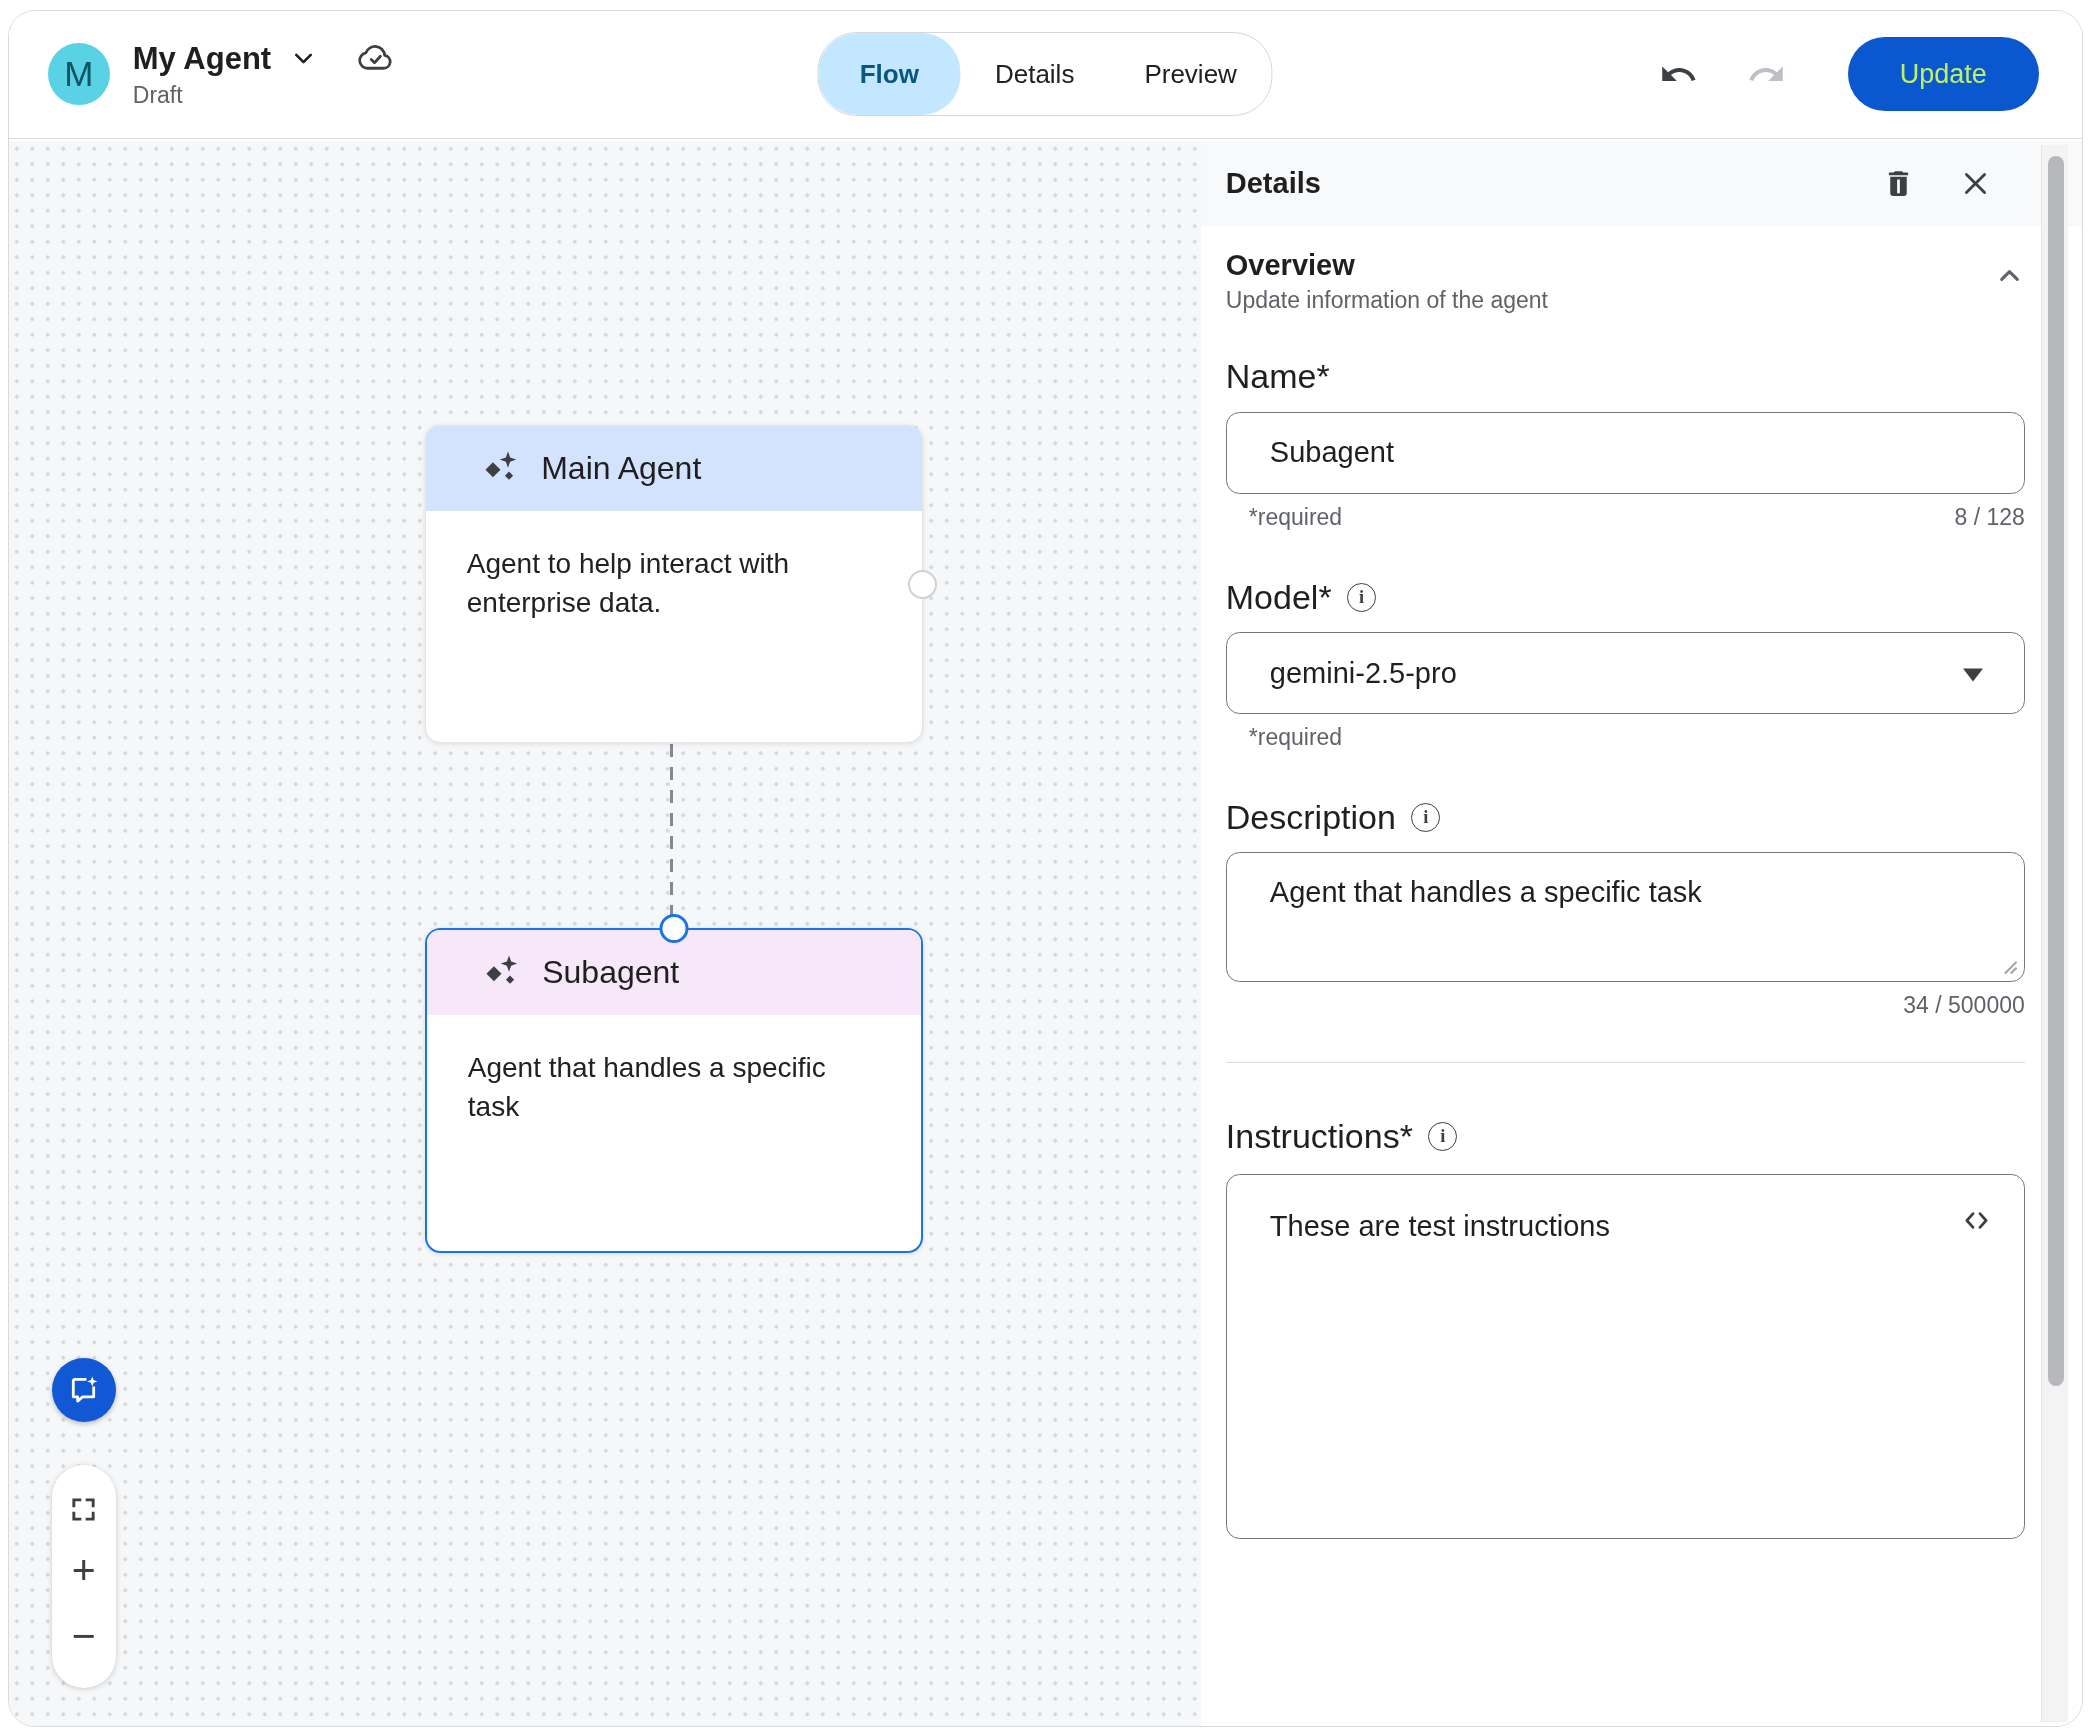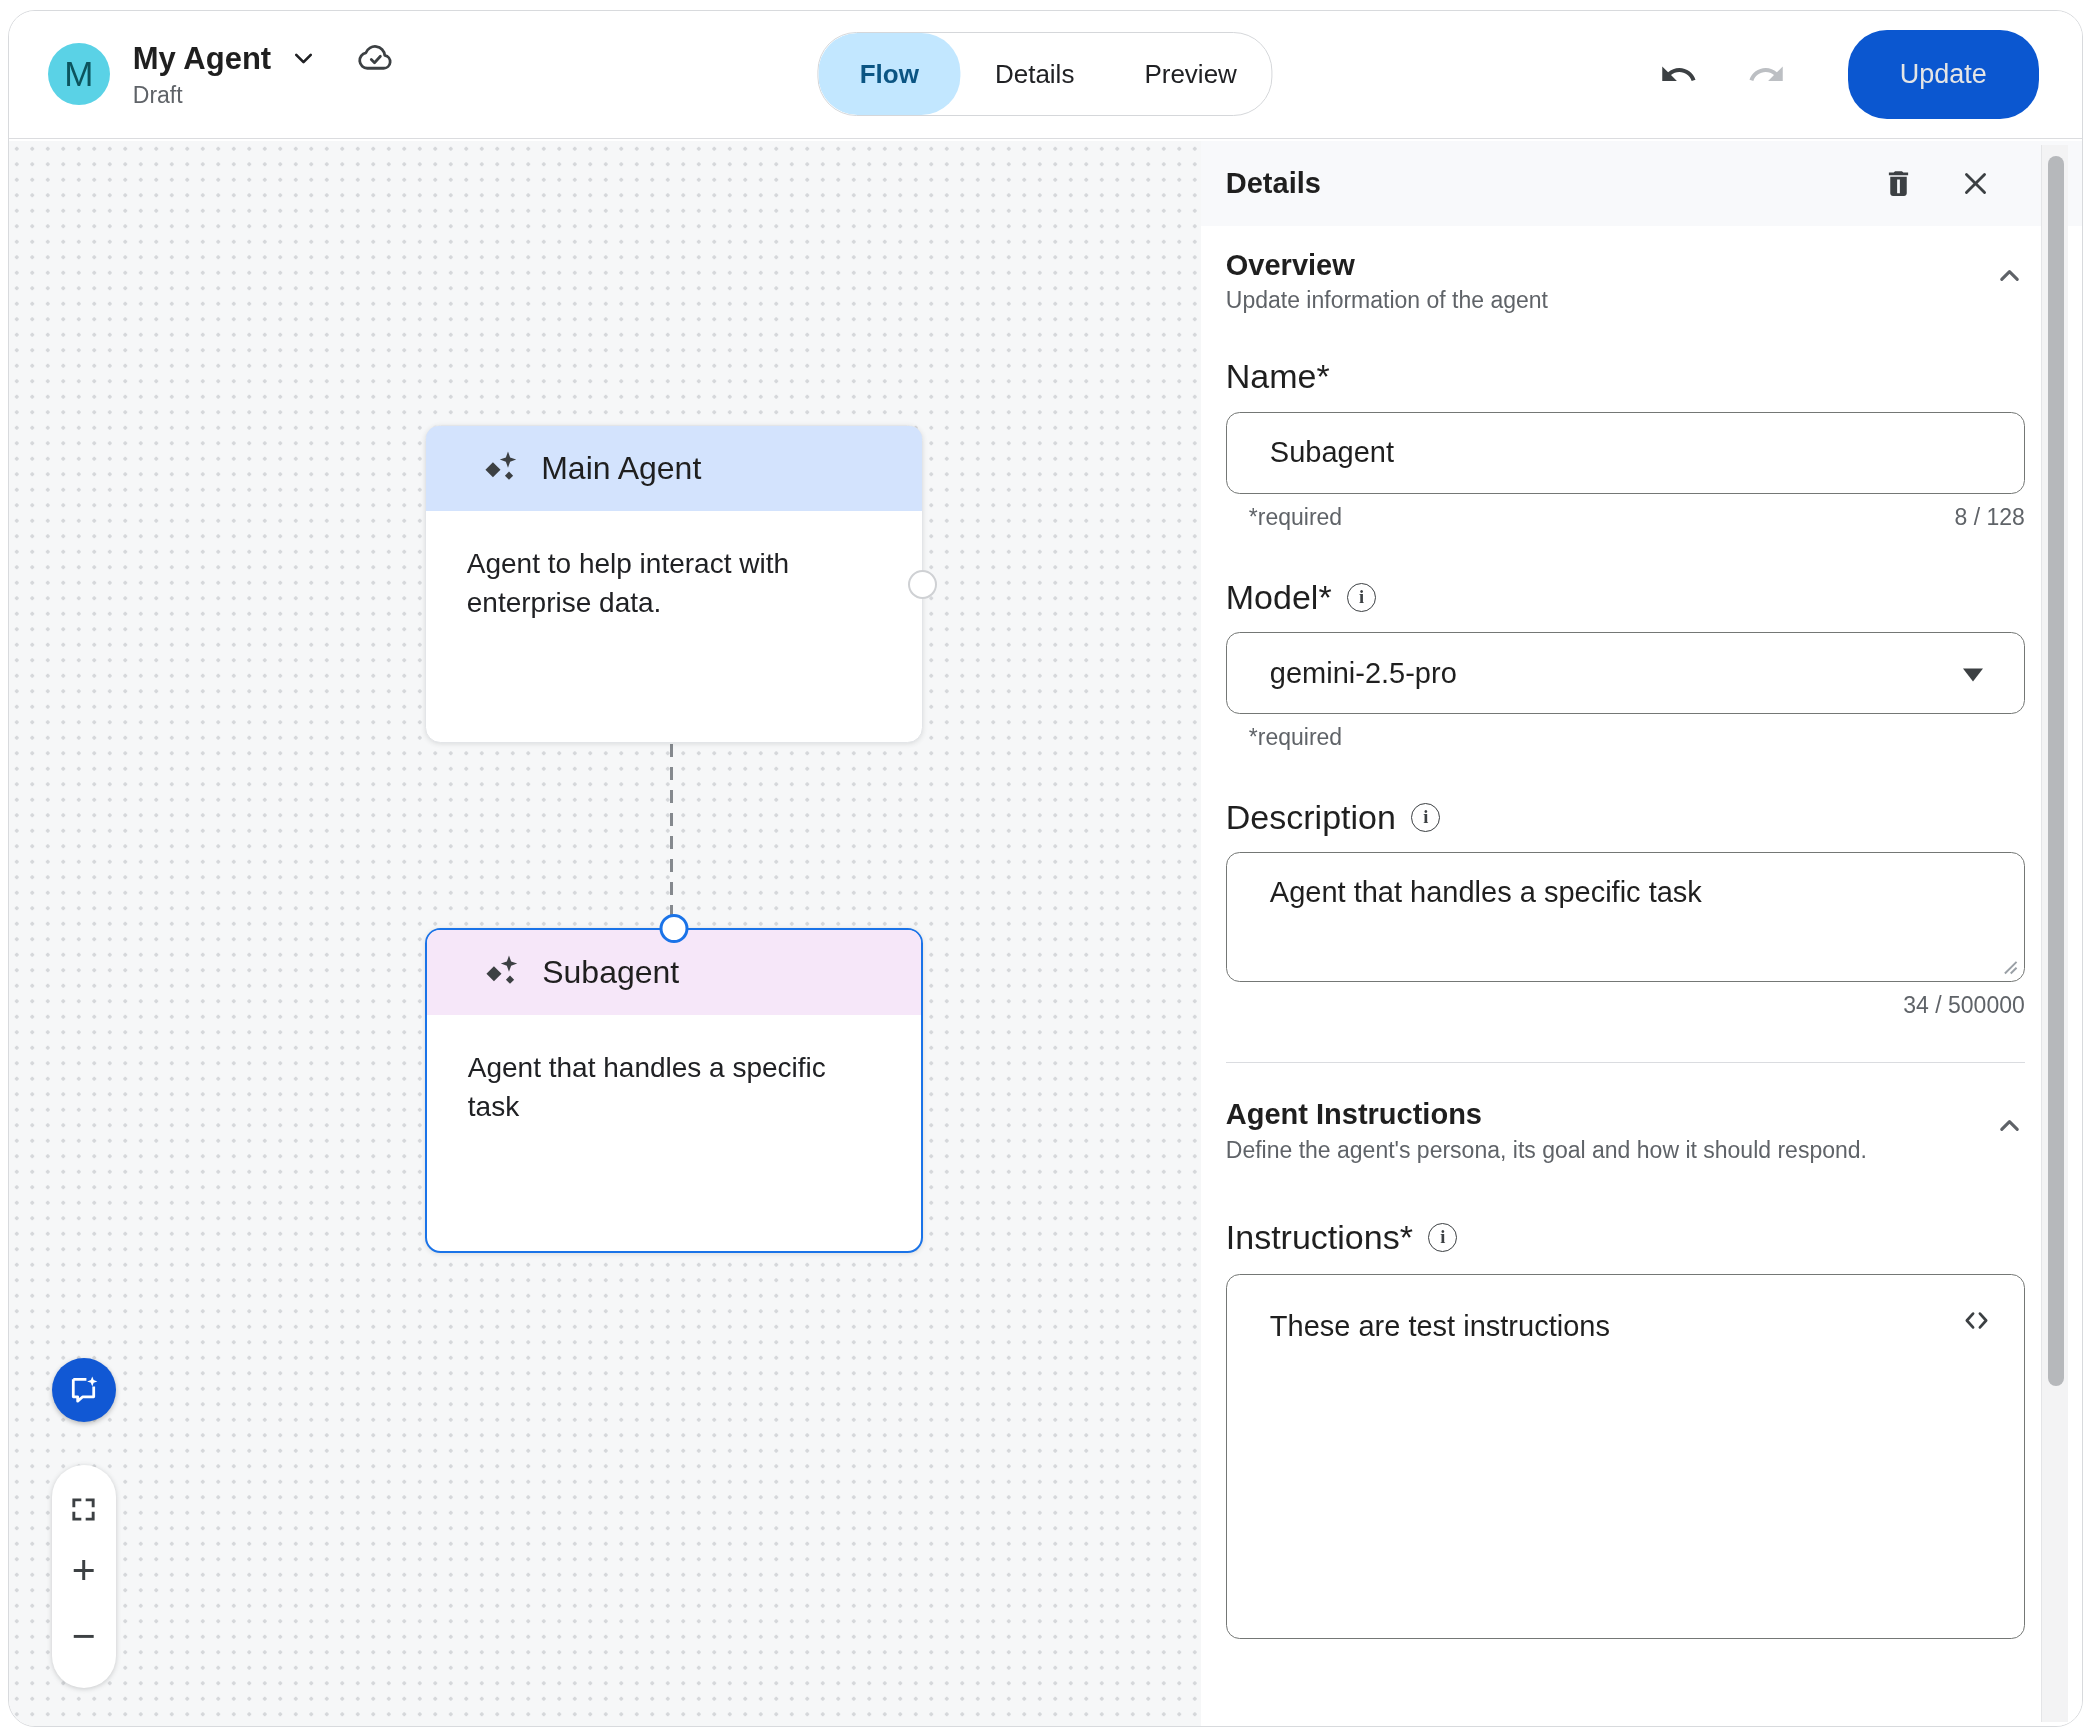--- a/index.html
+++ b/index.html
@@ -23,22 +23,22 @@
 
   .tab-group { position:absolute; left:50%; top:50%; transform:translate(-50%,-50%);
                display:flex; align-items:center; height:84px; border:1.9px solid #d5d7da;
                border-radius:39px; background:#fff; overflow:hidden; }
   .tab { font-size:26px; color:#202124; padding:0 35px; height:100%; display:flex; align-items:center;
          background:none; border:none; cursor:pointer; font-family:inherit; }
   .tab.selected { background:#c2e7ff; color:#0b5583; font-weight:700; border-radius:39px; padding:0 41px; }
 
   .header-right { margin-left:auto; display:flex; align-items:center; gap:27px; }
   .undo-redo { display:flex; align-items:center; gap:49px; margin-right:35px; }
-  .update-btn { height:89px; padding:0 52px; border:none; border-radius:39px; background:#0b57d0;
-                color:#e5e5e5; font-size:27px; font-family:inherit; cursor:pointer; }
+  .update-btn { height:74px; padding:0 52px; border:none; border-radius:39px; background:#0b57d0;
+                color:#bef264; font-size:27px; font-family:inherit; cursor:pointer; }
 
   
   .canvas { position:absolute; left:0; top:130px; bottom:0; width:1192px;
             background:#f6f7f8;
             background-image:radial-gradient(#d5d7da 1.7px, transparent 1.8px);
             background-size:15.5px 15.5px; }
 
   .node { position:absolute; width:498px; background:#fff; border-radius:15.5px;
           border:1.5px solid #e3e5e8; box-shadow:0 1px 4.9px rgba(60,64,67,.14); cursor:pointer; }
   .node.selected { border:2.9px solid #1a73e8; }
@@ -279,31 +279,20 @@
         </span>
       </div>
       <div class="helper-row">
         <span></span>
         <span>34 / 500000</span>
       </div>
 
       <div class="divider"></div>
 
       
-      <div class="section-head">
-        <div class="texts">
-          <div class="section-heading">Agent Instructions</div>
-          <div class="section-subtitle">Define the agent's persona, its goal and how it should respond.</div>
-        </div>
-        <button class="collapse-btn">
-          <svg width="31" height="31" viewBox="0 0 24 24" fill="none" stroke="#5f6368" stroke-width="2.4" stroke-linecap="round" stroke-linejoin="round">
-              <polyline points="6 15 12 9 18 15"></polyline>
-            </svg>
-        </button>
-      </div>
 
       <div class="field-label-row mt56">
         <span class="field-label">Instructions*</span>
         <button class="info-icon">i</button>
       </div>
       <div class="textarea-box textarea-instr mt18">
         <span>These are test instructions</span>
         <button class="code-btn">
           <svg width="33" height="33" viewBox="0 0 24 24" fill="none" stroke="#3c4043" stroke-width="2" stroke-linecap="round" stroke-linejoin="round">
               <polyline points="9.5 7 5 12 9.5 17"></polyline>

